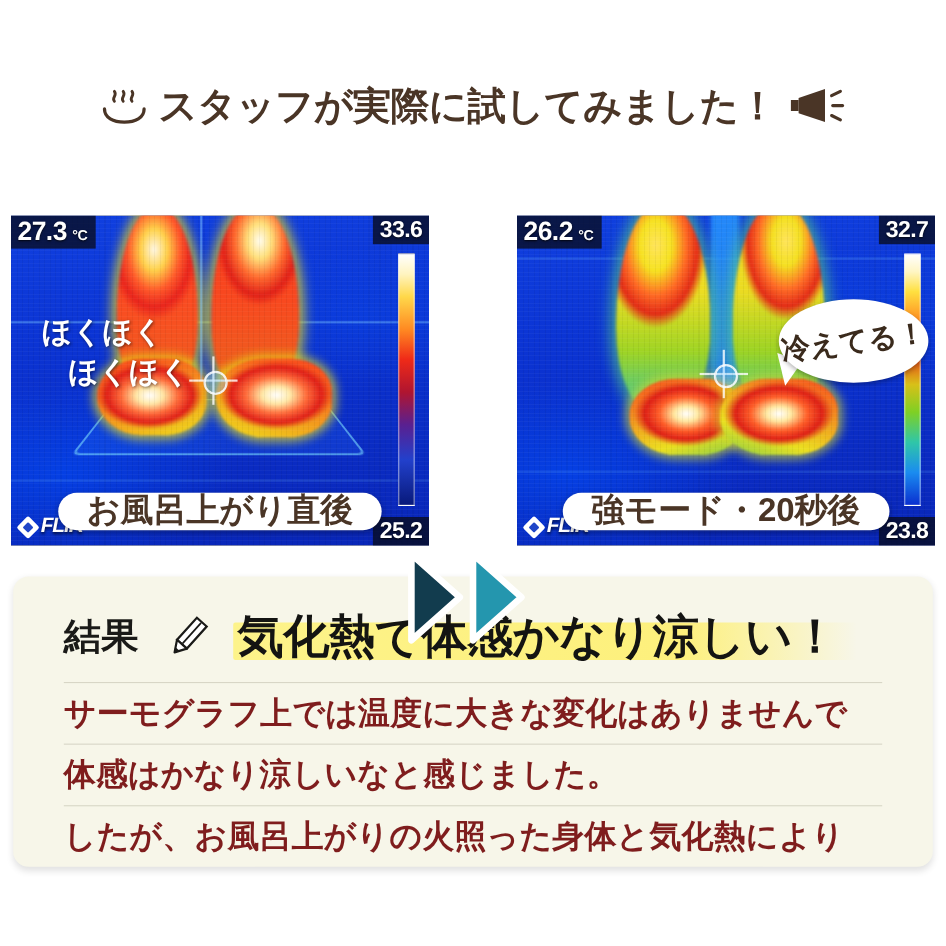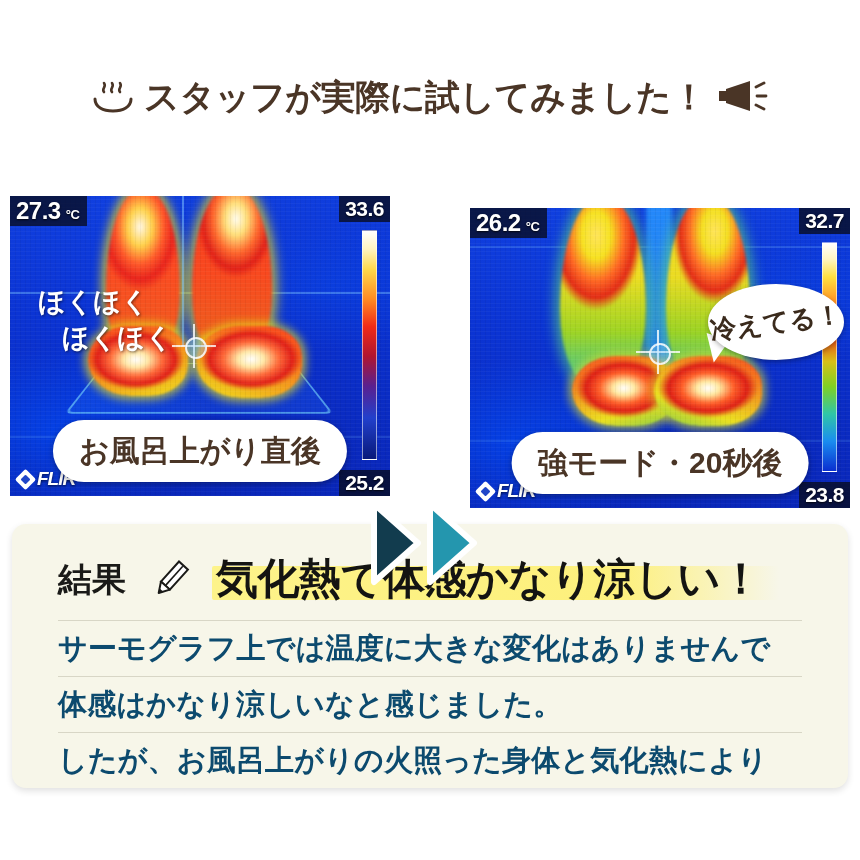--- a/index.html
+++ b/index.html
@@ -70,21 +70,21 @@
   }
   .thermal {
     position: absolute;
     top: 0;
     width: 380px;
     height: 300px;
     overflow: hidden;
     background: #737373;
   }
   .thermal.left  { left: 10px; }
-  .thermal.right { left: 470px; margin-top: 12px; }
+  .thermal.right { left: 470px; }
 
   .therm-bg {
     position: absolute;
     inset: 0;
     background:
       radial-gradient(ellipse 60% 40% at 12% 78%, rgba(0,80,255,.55), transparent 70%),
       radial-gradient(ellipse 50% 30% at 85% 30%, rgba(10,70,230,.5), transparent 70%),
       linear-gradient(175deg, #1040e0 0%, #0b34d4 35%, #0a2cc4 70%, #0926b8 100%);
   }
   .therm-noise {
@@ -331,21 +331,21 @@
   }
 
   
   .pill {
     position: absolute;
     bottom: 14px;
     left: 50%;
     transform: translateX(-50%);
     background: #ffffff;
     border-radius: 999px;
-    padding: 14px 26px;
+    padding: 0 26px;
     box-shadow: 0 2px 6px rgba(0,0,0,.35);
     white-space: nowrap;
   }
   .pill-text {
     font-size: 30px;
     font-weight: 700;
     color: #4a3526;
     line-height: 1.15;
   }
 
@@ -419,21 +419,21 @@
   .body-line {
     height: 55px;
     border-top: 1px solid #d8d6c6;
     display: flex;
     align-items: center;
   }
   .body-line:last-child { border-bottom: none; }
   .body-text {
     font-size: 29px;
     font-weight: 700;
-    color: #0c4a6e;
+    color: #7f1d1d;
     letter-spacing: 0.2px;
     white-space: nowrap;
   }
 </style>
 </head>
 <body>
 
 <div class="header">
 
   <div class="headline-row">

